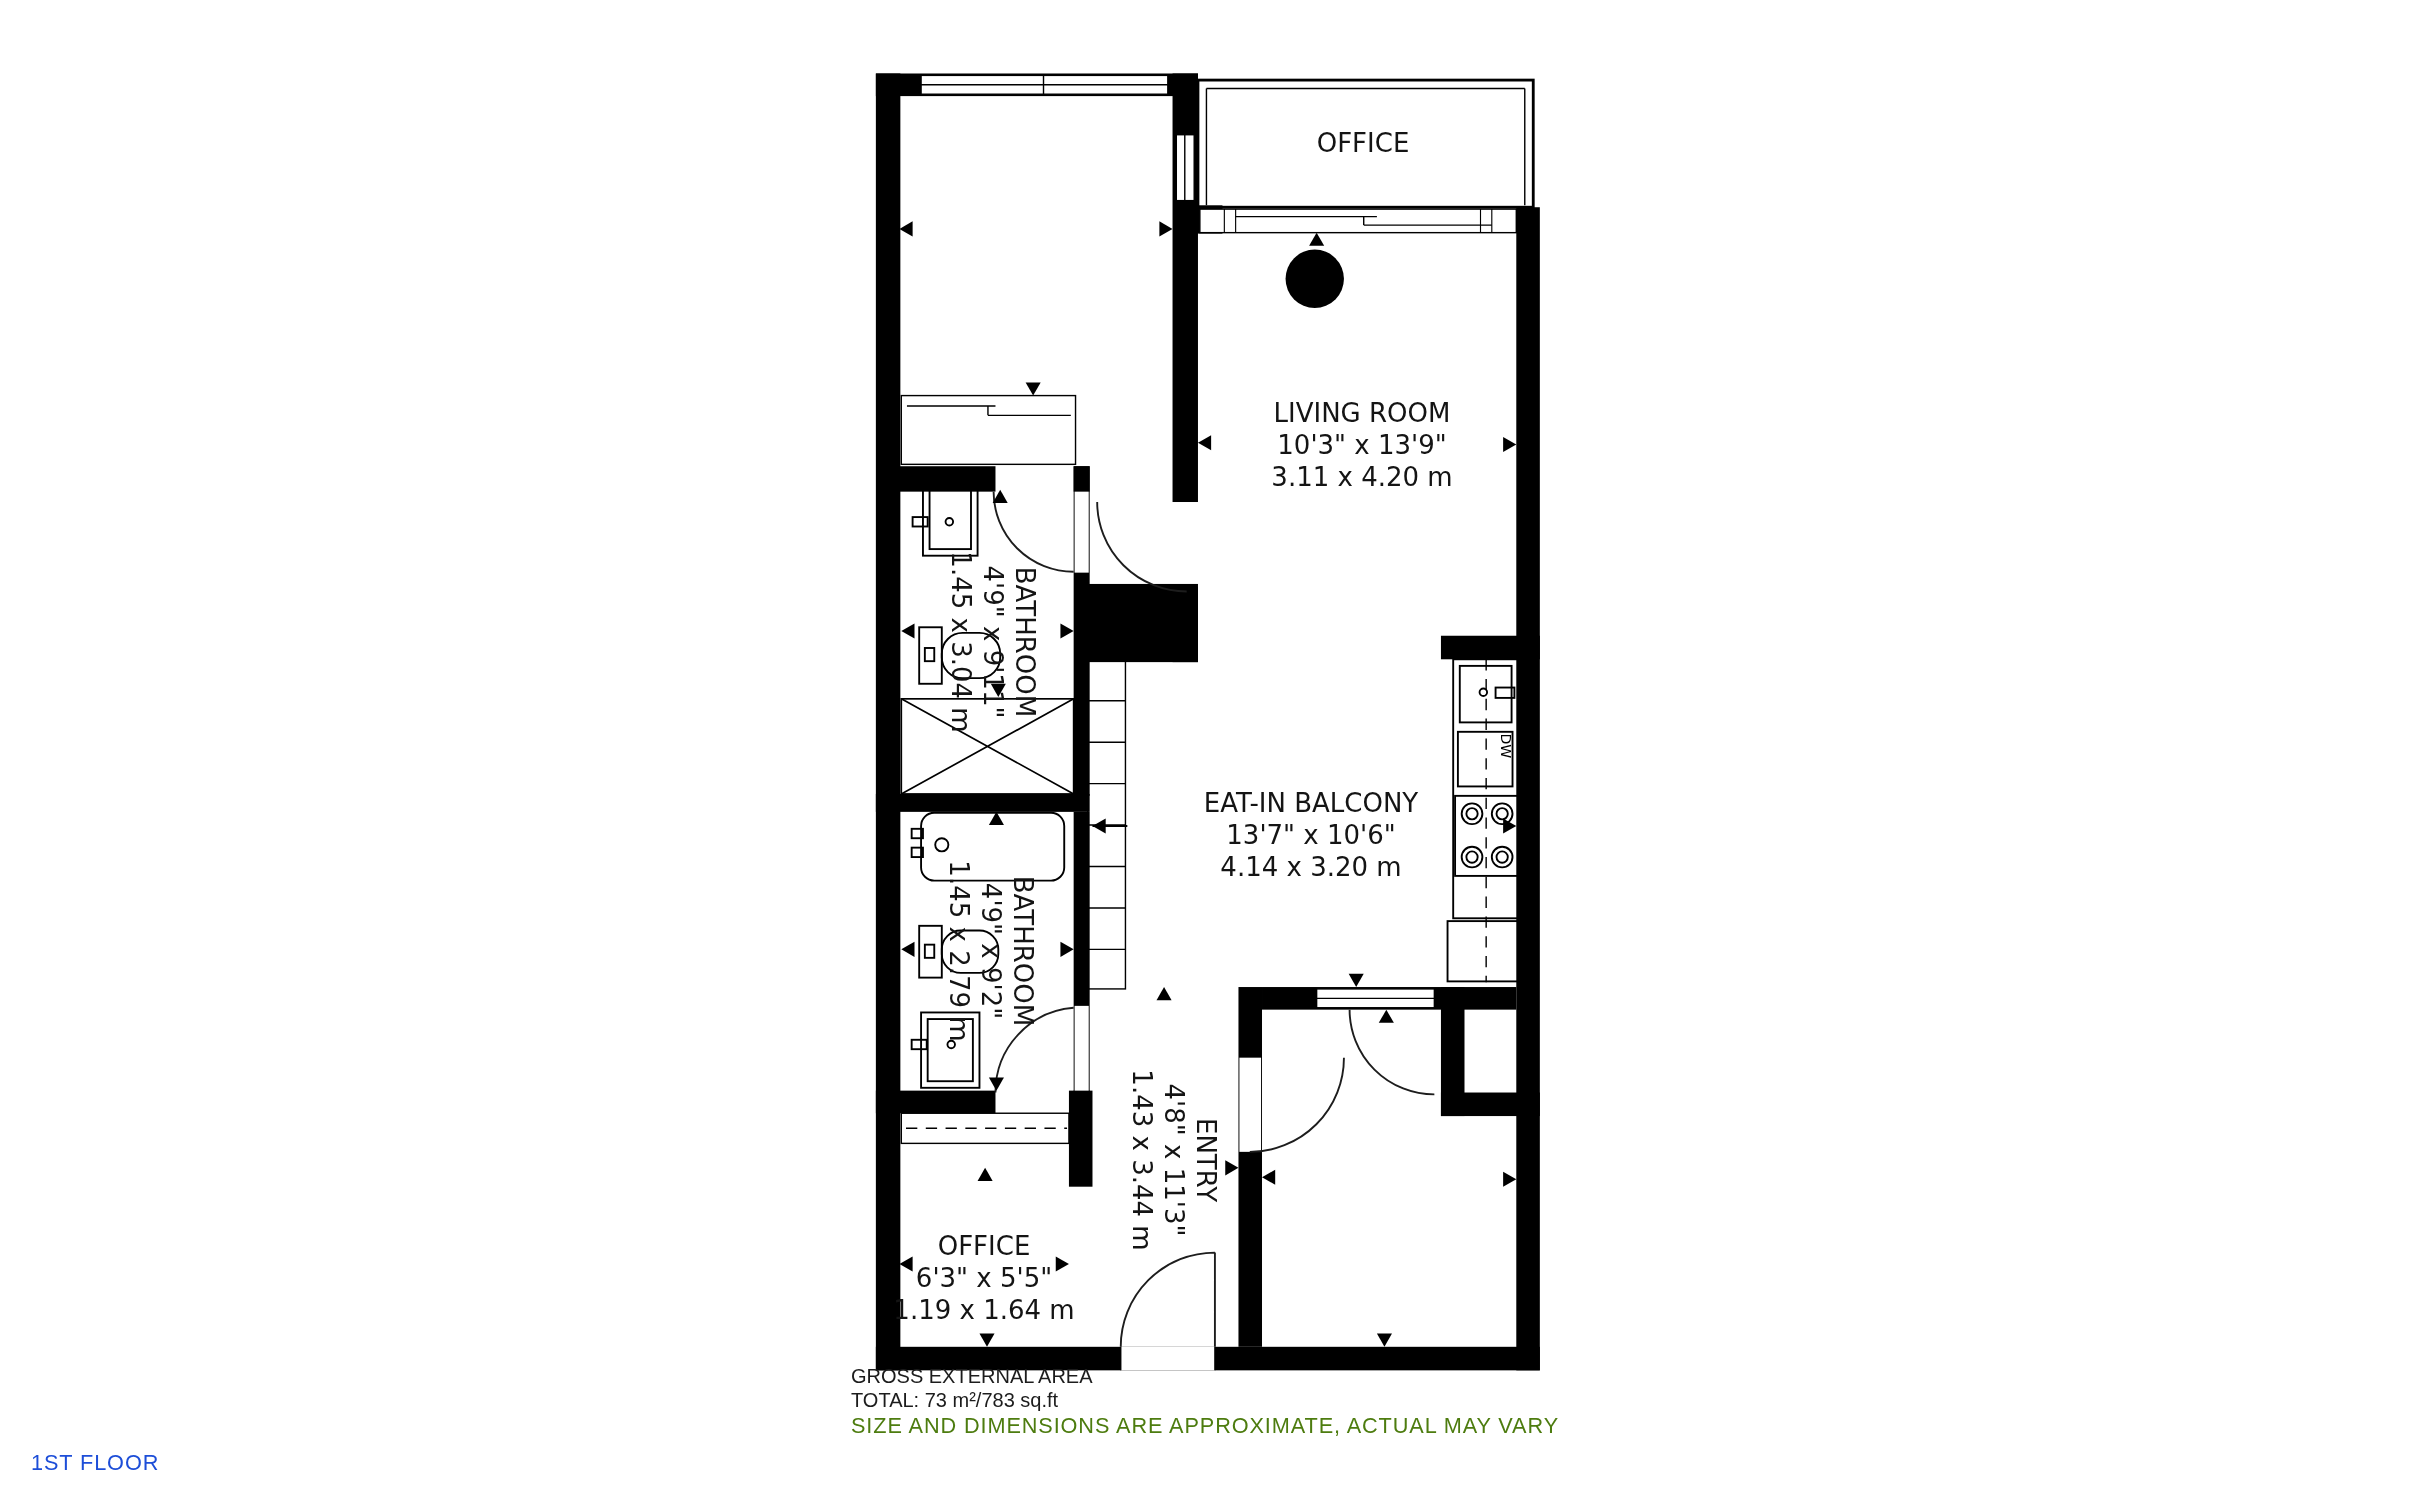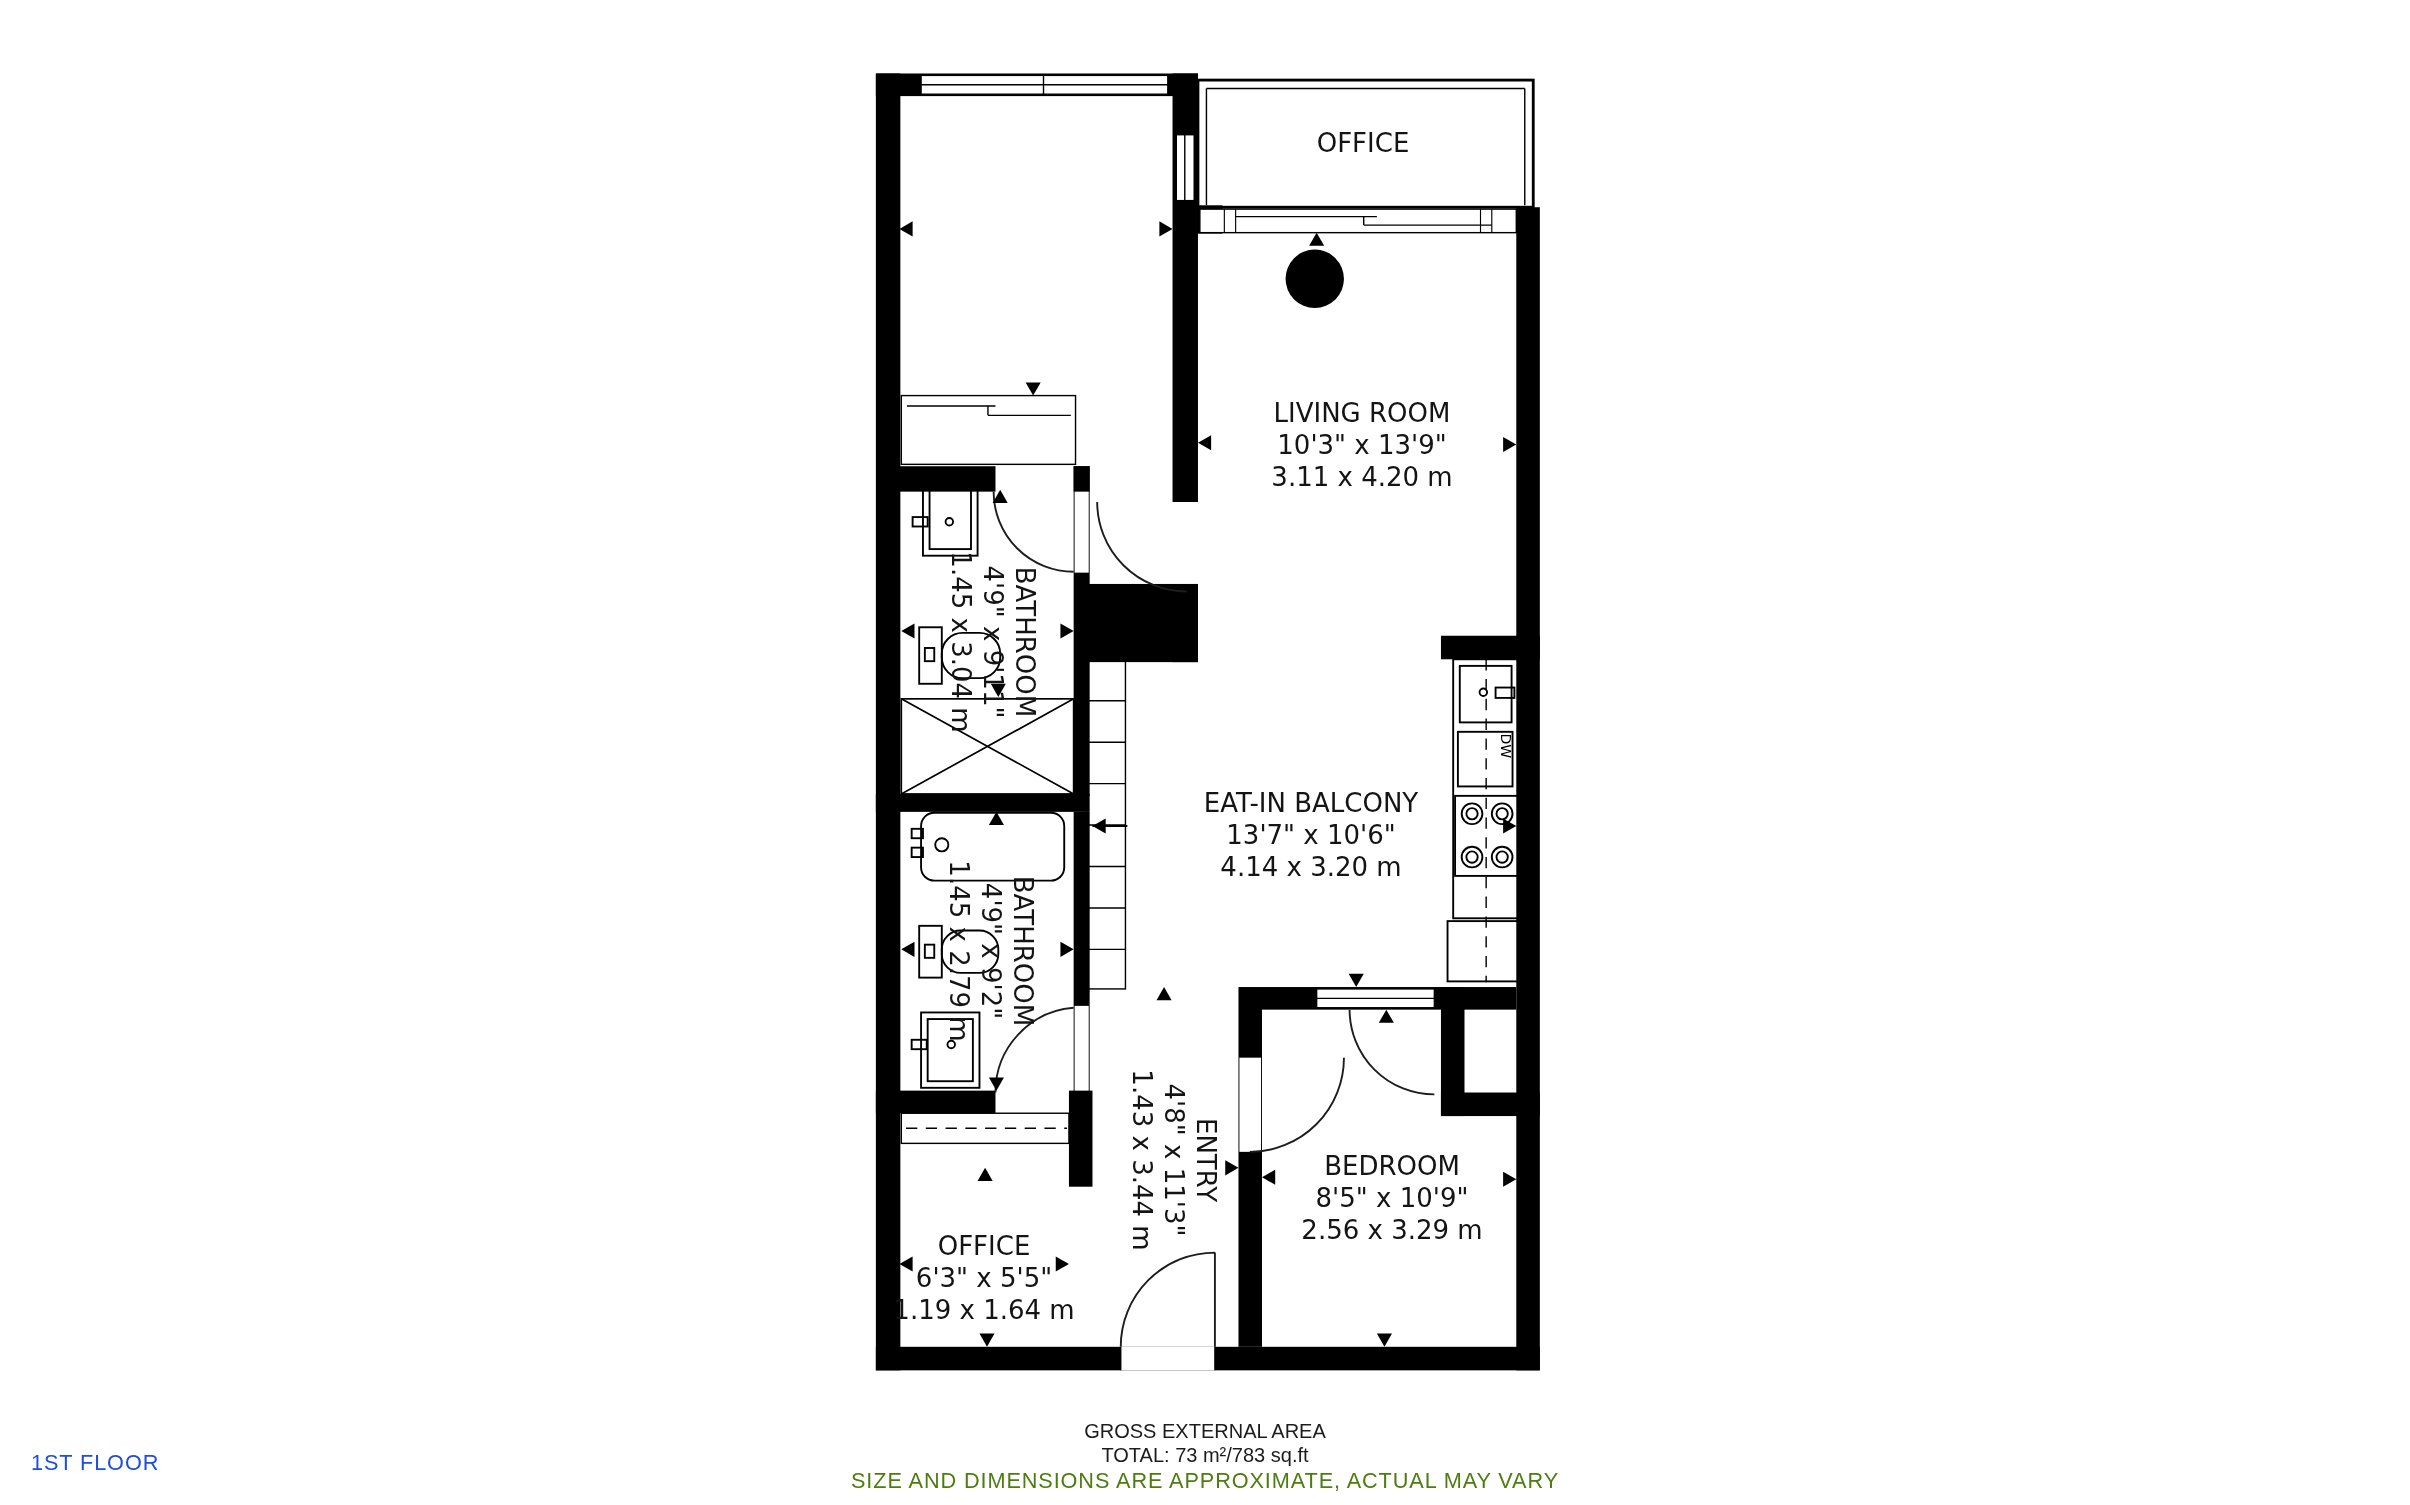--- a/index.html
+++ b/index.html
@@ -7,22 +7,22 @@
     position:relative;width:2411px;height:1506px;background:#ffffff;overflow:hidden;
     font-family:"DejaVu Sans",sans-serif;
   }
   .plan-svg{position:absolute;left:0;top:0;width:2411px;height:1506px;}
   .room-label{
     position:absolute;text-align:center;font-size:26px;line-height:32px;
     color:#141414;white-space:nowrap;transform:translate(-50%,-50%);
   }
   .room-label.rot{transform:translate(-50%,-50%) rotate(90deg);}
   .footer{
-    position:absolute;left:1205px;top:1420px;transform:translateX(-50%);
-    text-align:center;font-family:"Liberation Sans",sans-serif;color:#1c1c1c;
+    position:absolute;left:1205px;top:1365px;transform:translateX(-50%);
+    font-family:"Liberation Sans",sans-serif;color:#1c1c1c;
   }
   .footer .fline{font-size:20px;line-height:23.5px;}
   .footer .disclaimer{font-size:21.7px;line-height:27px;color:#4d7c0f;letter-spacing:0.9px;}
   .floor-label{
     position:absolute;left:31px;top:1450px;font-family:"Liberation Sans",sans-serif;
     font-size:21.7px;color:#1d4ed8;letter-spacing:0.9px;
   }
 </style>
 </head>
 <body>
@@ -245,25 +245,20 @@
     <div>4'8" x 11'3"</div>
     <div>1.43 x 3.44 m</div>
   </div>
 
   <div class="room-label" style="left:984px;top:1278px">
     <div>OFFICE</div>
     <div>6'3" x 5'5"</div>
     <div>1.19 x 1.64 m</div>
   </div>
 
-  <div class="room-label" style="left:1392px;top:1198px">
-    <div>BEDROOM</div>
-    <div>8'5" x 10'9"</div>
-    <div>2.56 x 3.29 m</div>
-  </div>
 
   <div class="footer">
     <div class="fline">GROSS EXTERNAL AREA</div>
     <div class="fline">TOTAL: 73 m²/783 sq.ft</div>
     <div class="disclaimer">SIZE AND DIMENSIONS ARE APPROXIMATE, ACTUAL MAY VARY</div>
   </div>
 
   <div class="floor-label">1ST FLOOR</div>
 
 </div>

